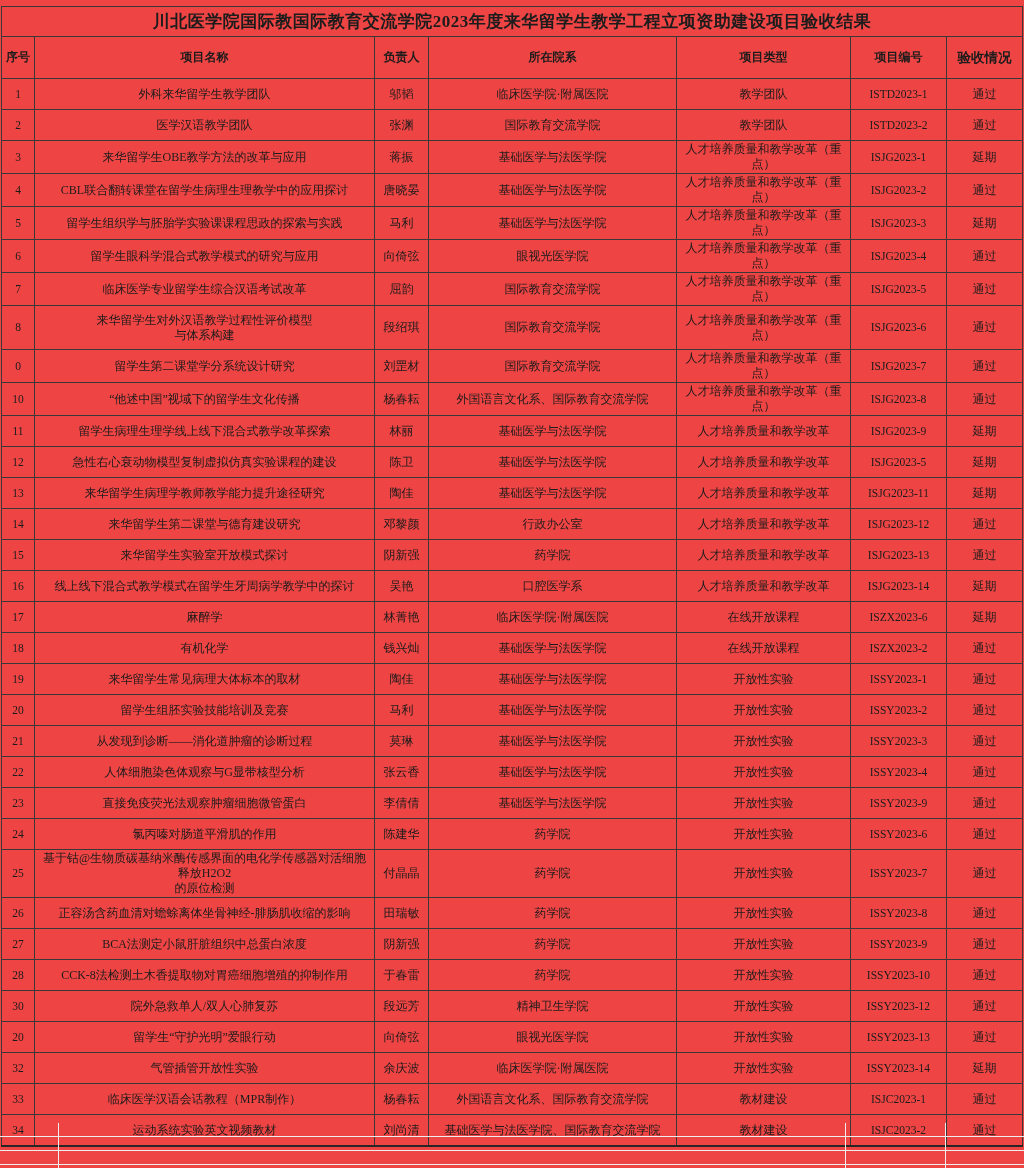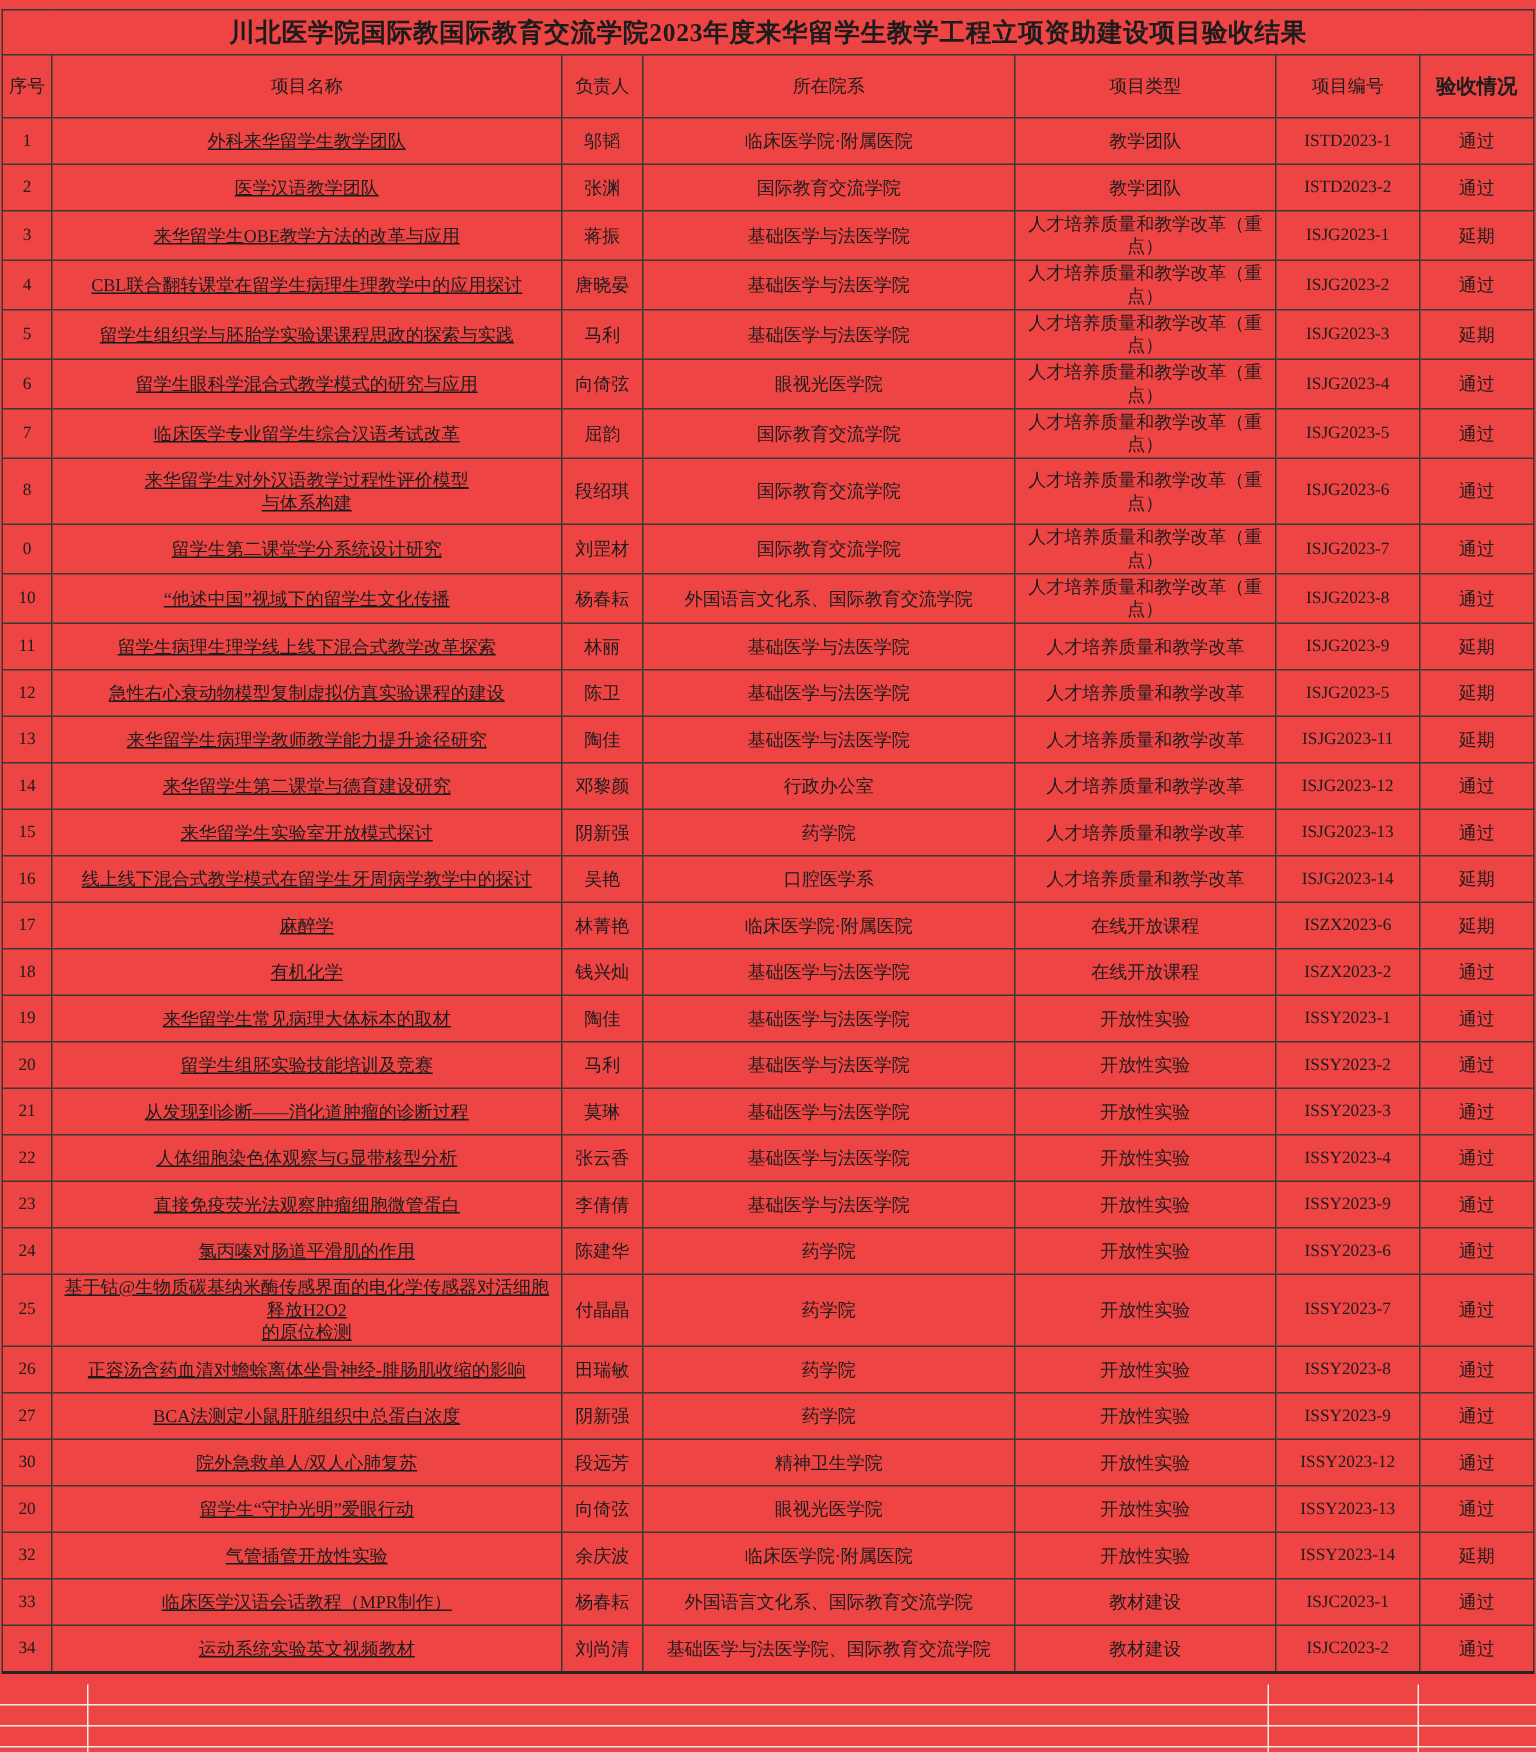--- a/index.html
+++ b/index.html
@@ -11,25 +11,25 @@
   table.results {
     position:absolute; left:1px; top:6px; width:1021px;
     border-collapse:collapse; table-layout:fixed;
     border:1px solid #2e2e2e; border-bottom:2px solid #262626;
   }
   .results th, .results td {
     border:1px solid #383838; text-align:center; vertical-align:middle;
     padding:1px 3px; overflow:hidden;
   }
   .title-row th { font-size:17px; font-weight:bold; height:27px; letter-spacing:0.5px; }
-  .head-row th { font-size:12px; font-weight:normal; height:39px; }
+  .head-row th { font-size:12px; font-weight:bold; height:39px; }
   .head-row th.h-status { font-family:Liberation Sans, sans-serif; font-size:13.5px; font-weight:900; }
   tbody td { font-size:12px; height:28px; line-height:1.25; }
   tr.tall td { height:41px; }
-  td.c-name { white-space:pre-line;text-decoration:underline; }
+  td.c-name { white-space:pre-line; }
   td.c-code, td.c-no { font-size:11.5px; }
   
   .grid-h { position:absolute; left:0; width:1024px; height:1px; background:#ededed; }
   .grid-v { position:absolute; width:1px; background:#ededed; }
 </style>
 </head>
 <body>
 
 <div class="sheet">
 
@@ -297,20 +297,29 @@
         <tr>
       <td class="c-no">27</td>
       <td class="c-name">BCA法测定小鼠肝脏组织中总蛋白浓度</td>
       <td class="c-leader">阴新强</td>
       <td class="c-dept">药学院</td>
       <td class="c-type">开放性实验</td>
       <td class="c-code">ISSY2023-9</td>
       <td class="c-status">通过</td>
     </tr>
         <tr>
+      <td class="c-no">28</td>
+      <td class="c-name">CCK-8法检测土木香提取物对胃癌细胞增殖的抑制作用</td>
+      <td class="c-leader">于春雷</td>
+      <td class="c-dept">药学院</td>
+      <td class="c-type">开放性实验</td>
+      <td class="c-code">ISSY2023-10</td>
+      <td class="c-status">通过</td>
+    </tr>
+        <tr>
       <td class="c-no">30</td>
       <td class="c-name">院外急救单人/双人心肺复苏</td>
       <td class="c-leader">段远芳</td>
       <td class="c-dept">精神卫生学院</td>
       <td class="c-type">开放性实验</td>
       <td class="c-code">ISSY2023-12</td>
       <td class="c-status">通过</td>
     </tr>
         <tr>
       <td class="c-no">20</td>

